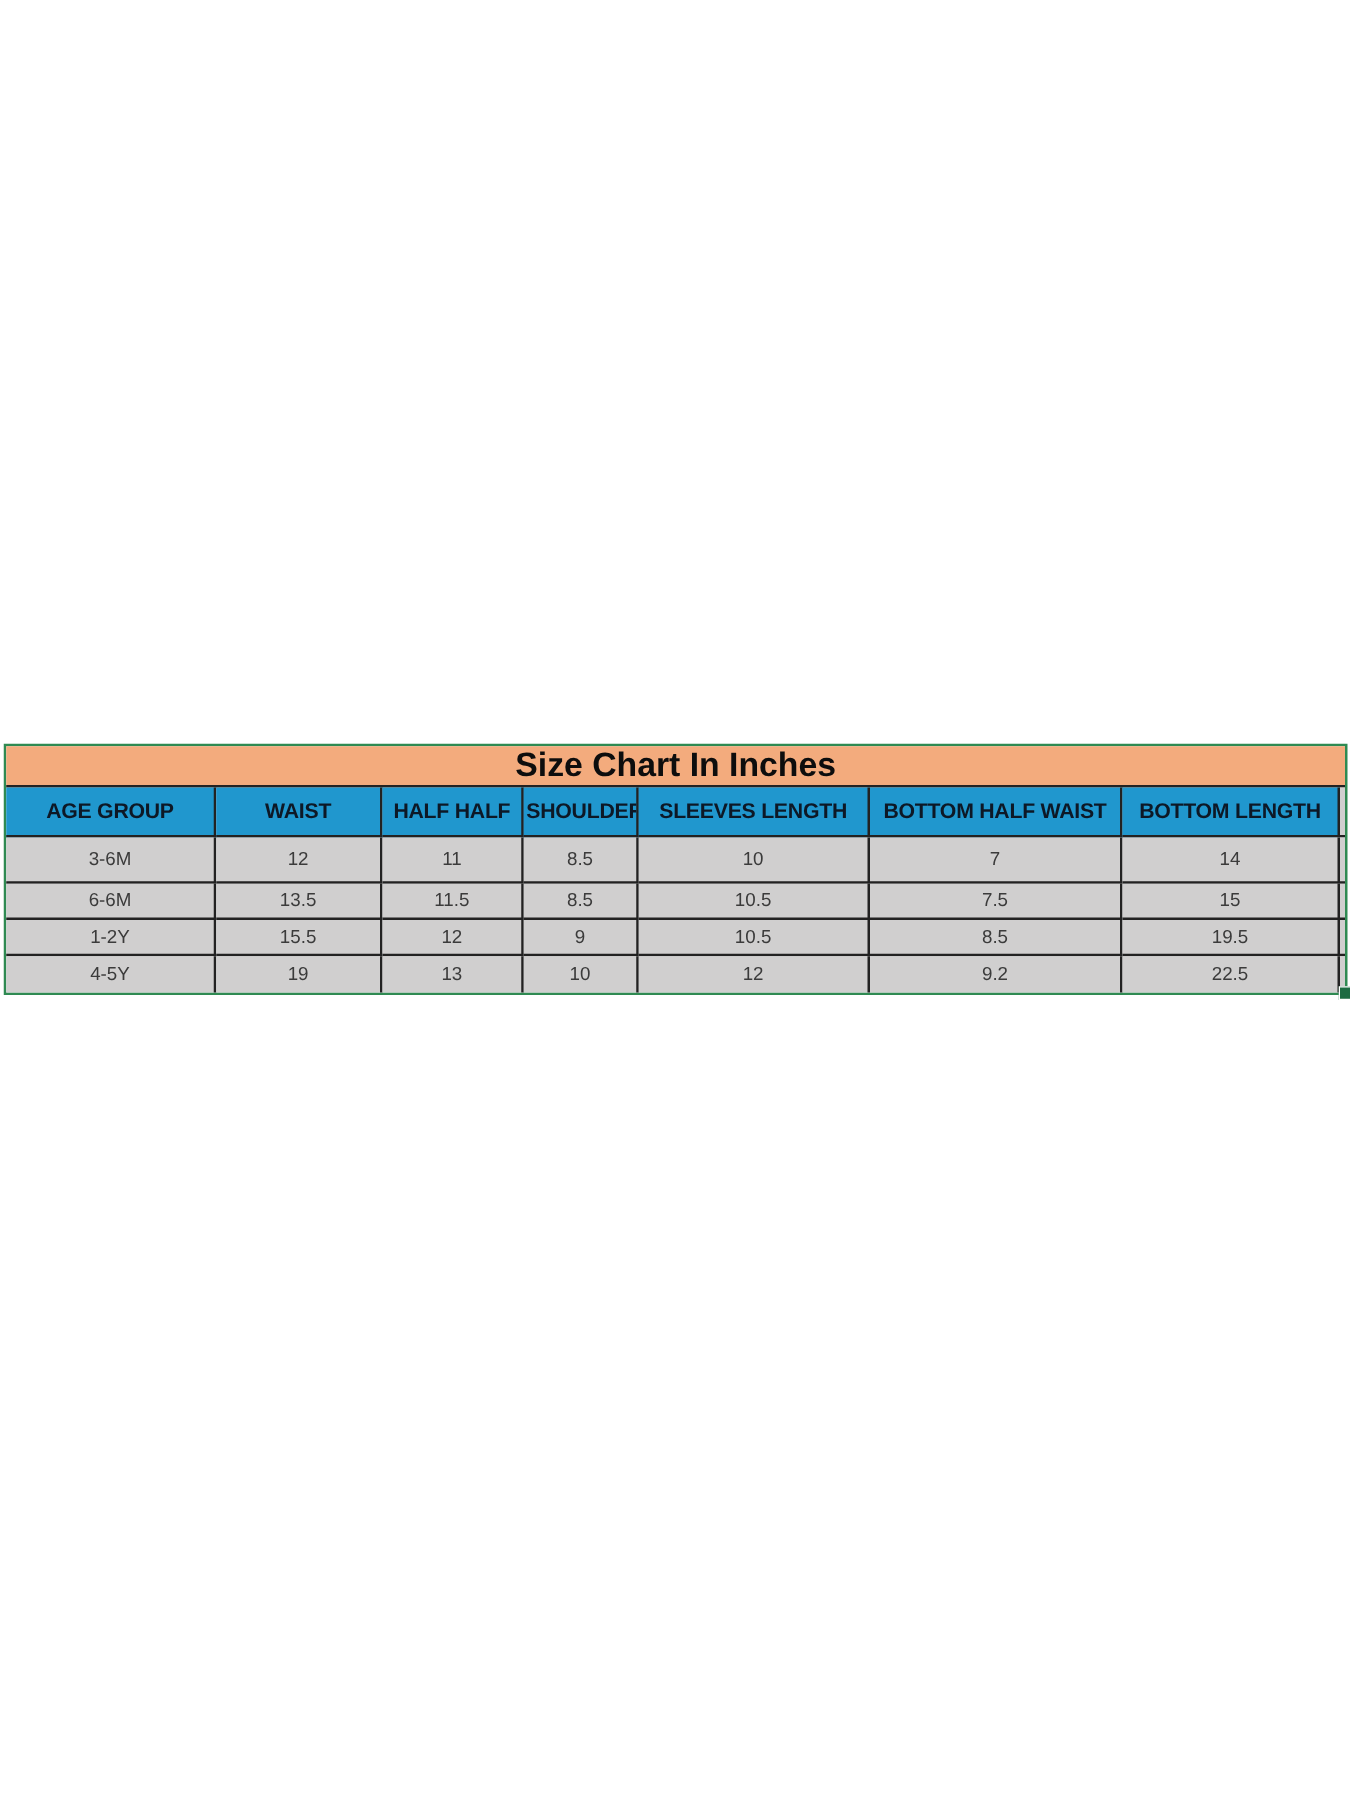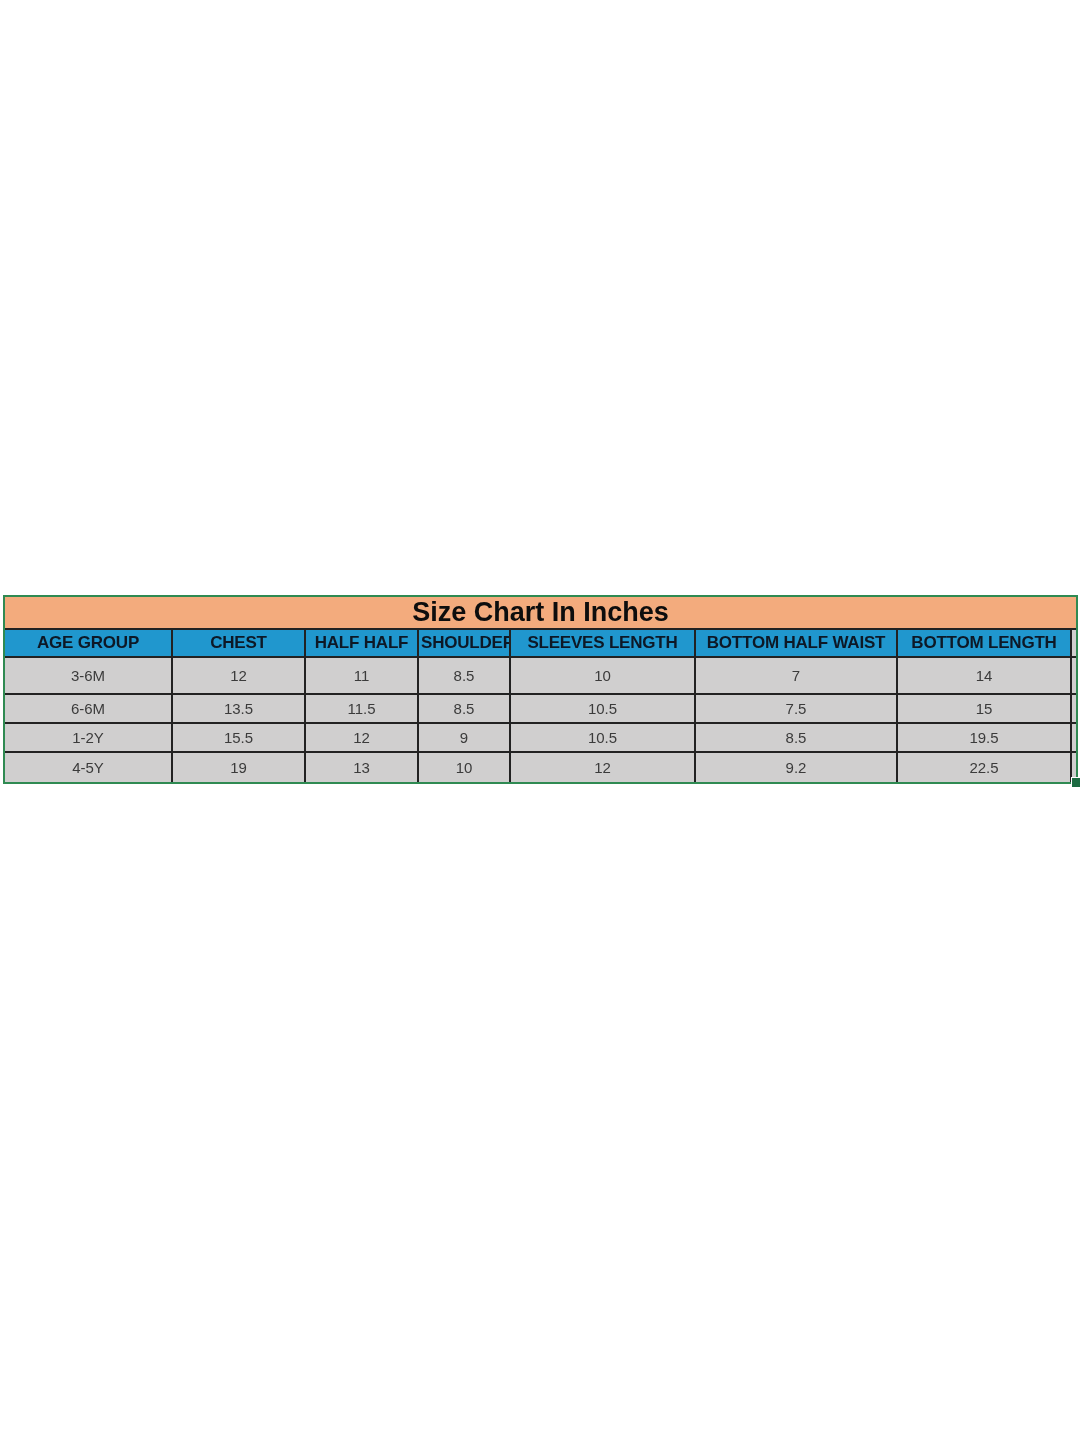--- a/index.html
+++ b/index.html
@@ -42,21 +42,21 @@
   tr.title-row td {
     height: 24px;
     background: #f3ab7d;
     color: #0d0d0d;
     font-size: 27px;
     font-weight: bold;
     border-bottom: 2px solid #222222;
   }
   
   tr.header-row th {
-    height: 28px;
+    height: 40px;
     background: #2097ce;
     color: #0d1826;
     font-size: 17px;
     font-weight: bold;
     border-right: 2px solid #222222;
     border-bottom: 2px solid #222222;
     letter-spacing: -0.2px;
     margin-top: 48px;
   }
   tr.header-row th.sliver {
@@ -100,21 +100,21 @@
         <col style="width:202px">
         <col style="width:174px">
         <col style="width:4px">
       </colgroup>
       <tbody>
         <tr class="title-row">
           <td colspan="8">Size Chart In Inches</td>
         </tr>
         <tr class="header-row">
           <th>AGE GROUP</th>
-          <th>CHEST</th>
+          <th>WAIST</th>
           <th>HALF HALF</th>
           <th>SHOULDER</th>
           <th>SLEEVES LENGTH</th>
           <th>BOTTOM HALF WAIST</th>
           <th>BOTTOM LENGTH</th>
           <th class="sliver"></th>
         </tr>
         <tr class="data-row first">
           <td>3-6M</td>
           <td>12</td>

